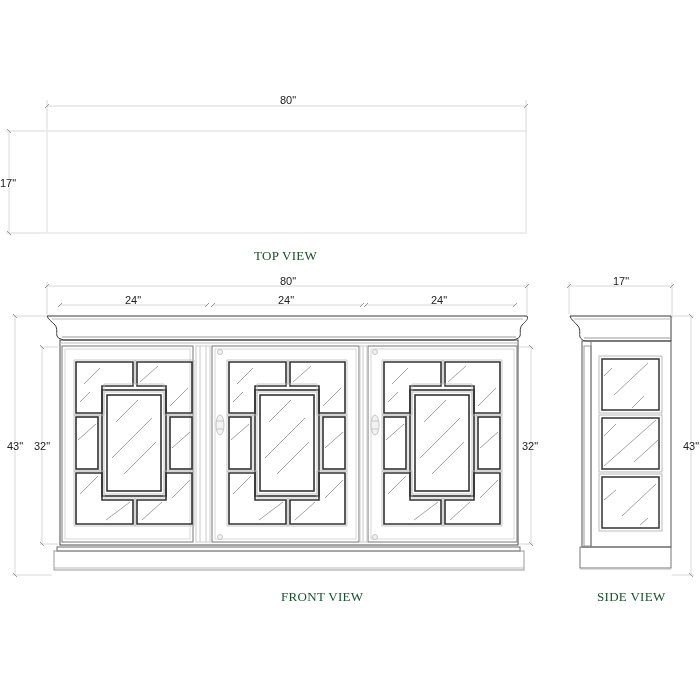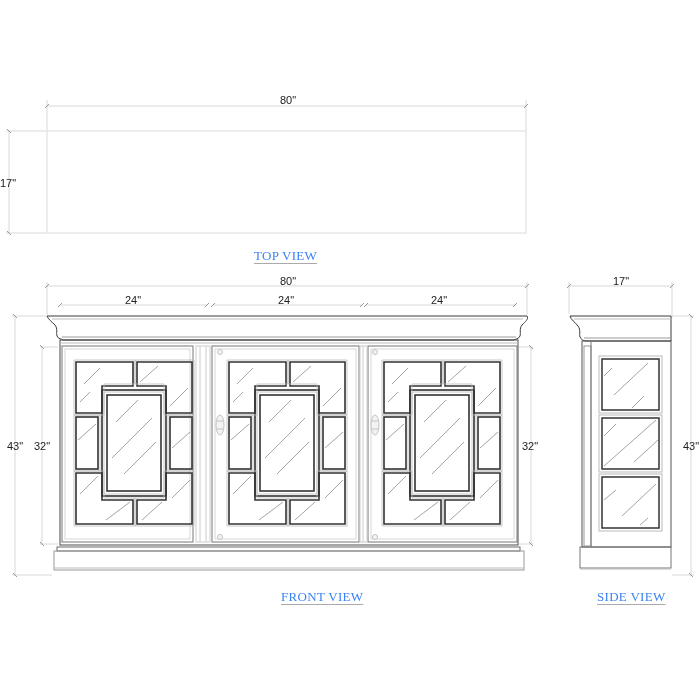--- a/index.html
+++ b/index.html
@@ -1,19 +1,19 @@
 <!DOCTYPE html>
 <html><head>
   <meta charset="utf-8">
   <style>
     html, body { margin: 0; padding: 0; background: #ffffff; }
     body { width: 700px; height: 700px; position: relative; overflow: hidden; font-family: "Liberation Sans", sans-serif; }
     #drawing { position: absolute; left: 0; top: 0; width: 700px; height: 700px; }
     .dim-text { position: absolute; font-family: "Liberation Sans", sans-serif; font-size: 11px; color: #222; line-height: 12px; white-space: nowrap; }
-    .view-label { position: absolute; font-family: "Liberation Serif", serif; font-size: 13px; color: #3b82f6; letter-spacing: 0.3px; text-decoration: underline; text-decoration-color: #aaa; text-underline-offset: 3px; white-space: nowrap; }
+    .view-label { position: absolute; font-family: "Liberation Serif", serif; font-size: 13px; color: #14532d; letter-spacing: 0.3px; text-decoration-color: #aaa; text-underline-offset: 3px; white-space: nowrap; }
   </style>
 </head>
 <body>
 
 <svg id="drawing" viewBox="0 0 700 700" xmlns="http://www.w3.org/2000/svg">
   <defs>
     <g id="glass-hatch">
       <line x1="0" y1="1" x2="1" y2="0"></line>
     </g>
   </defs>

